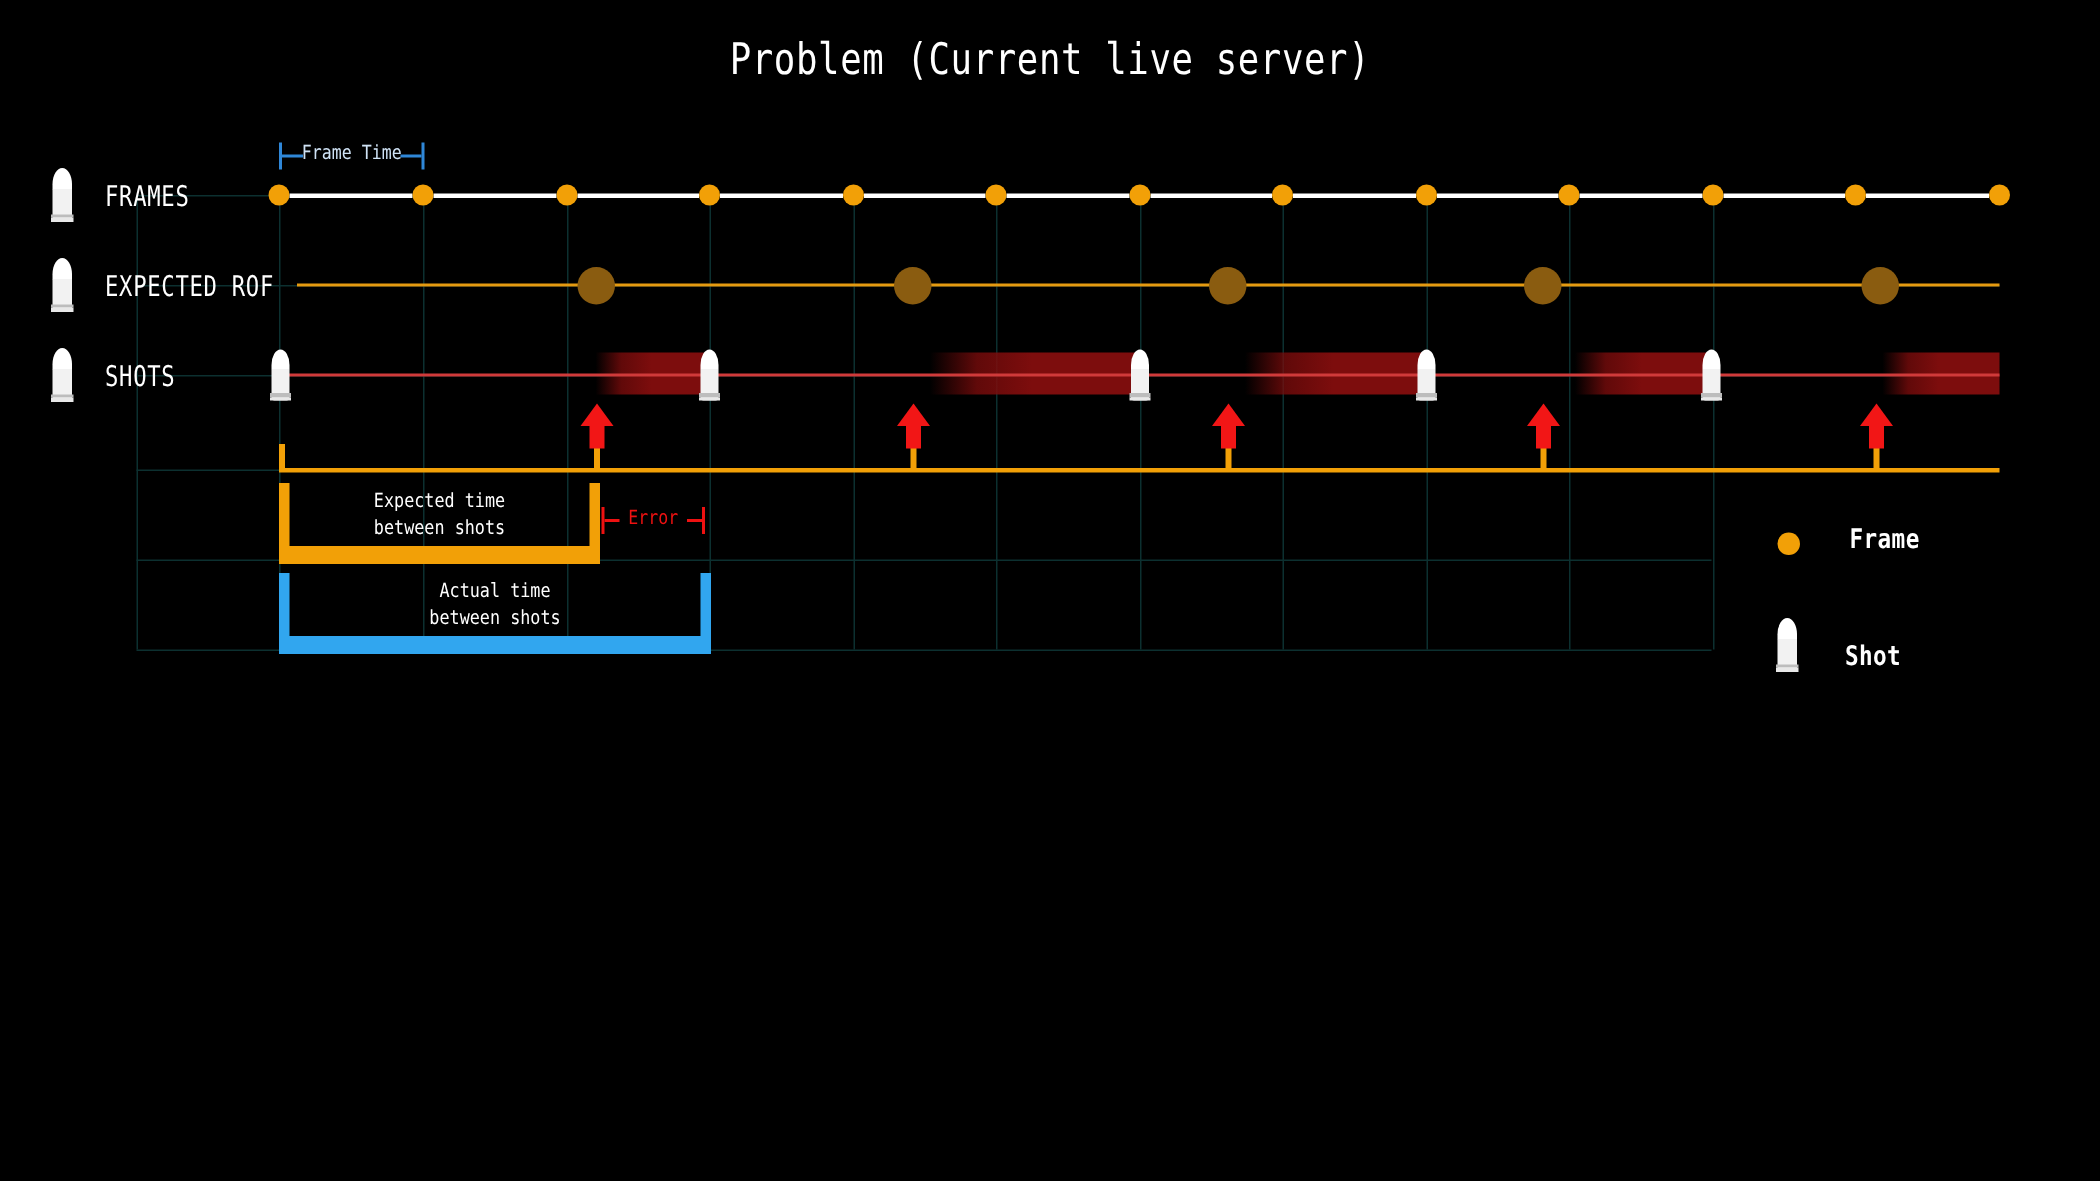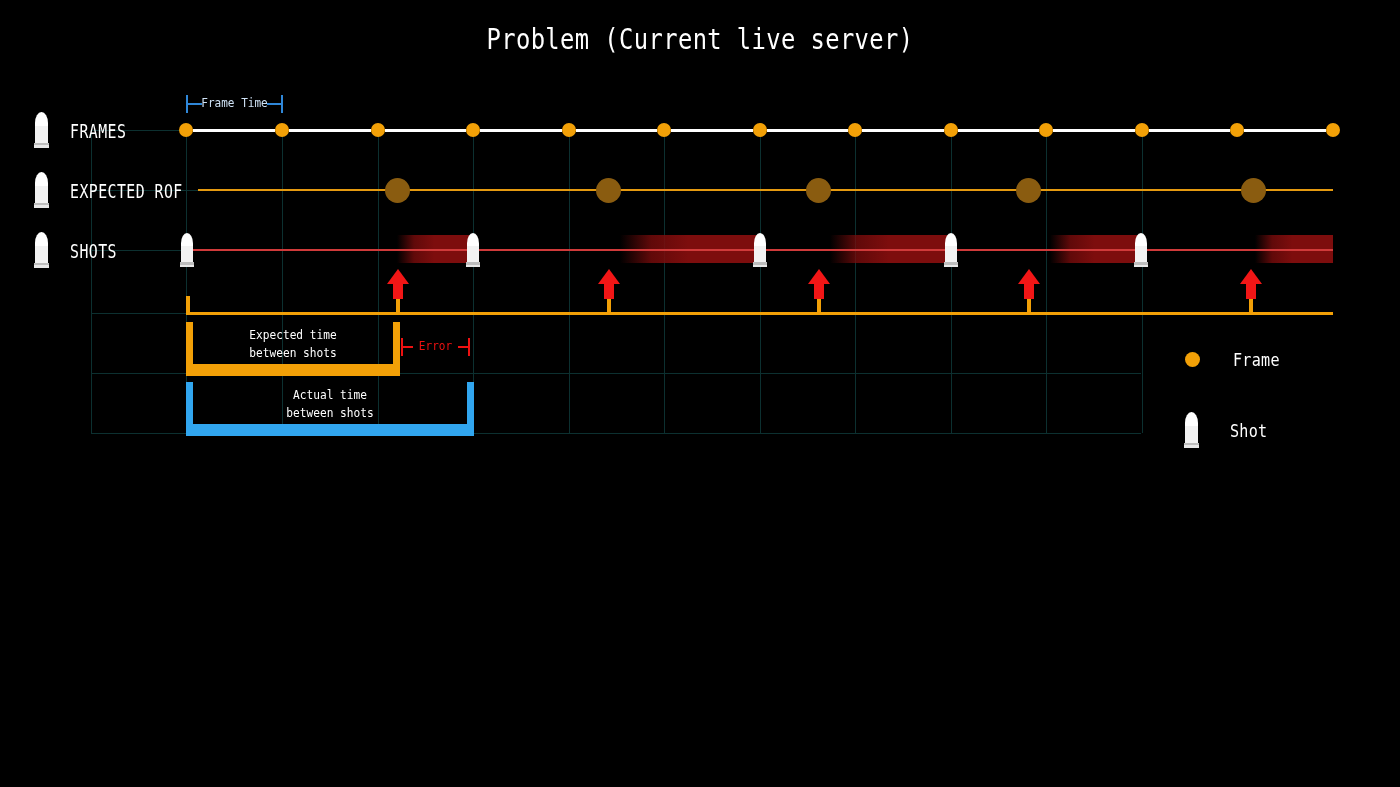--- a/index.html
+++ b/index.html
@@ -96,21 +96,21 @@
   .ubr-orange .base,.ubr-orange .ll,.ubr-orange .rl{background:#f2a007;}
   .ubr-blue .base,.ubr-blue .ll,.ubr-blue .rl{background:#31a6ef;}
   .ubr .cap{
     position:absolute;left:0;width:100%;text-align:center;color:#fff;
     font-size:13px;line-height:18px;
     transform:scaleX(.86);transform-origin:center top;
   }
 
   
   .legend{position:absolute;}
-  .legend-row{position:absolute;display:flex;align-items:center;}
+  .legend-row{position:absolute;display:flex;align-items:flex-end;font-weight:bold;}
   .legend-label{
     color:#fff;font-size:18px;letter-spacing:.3px;white-space:nowrap;
     transform:scaleX(.84);transform-origin:left center;
   }
   .lg-dot{width:15px;height:15px;border-radius:50%;background:#f2a007;}
 </style>
 </head>
 <body>
 
 <div class="stage">

